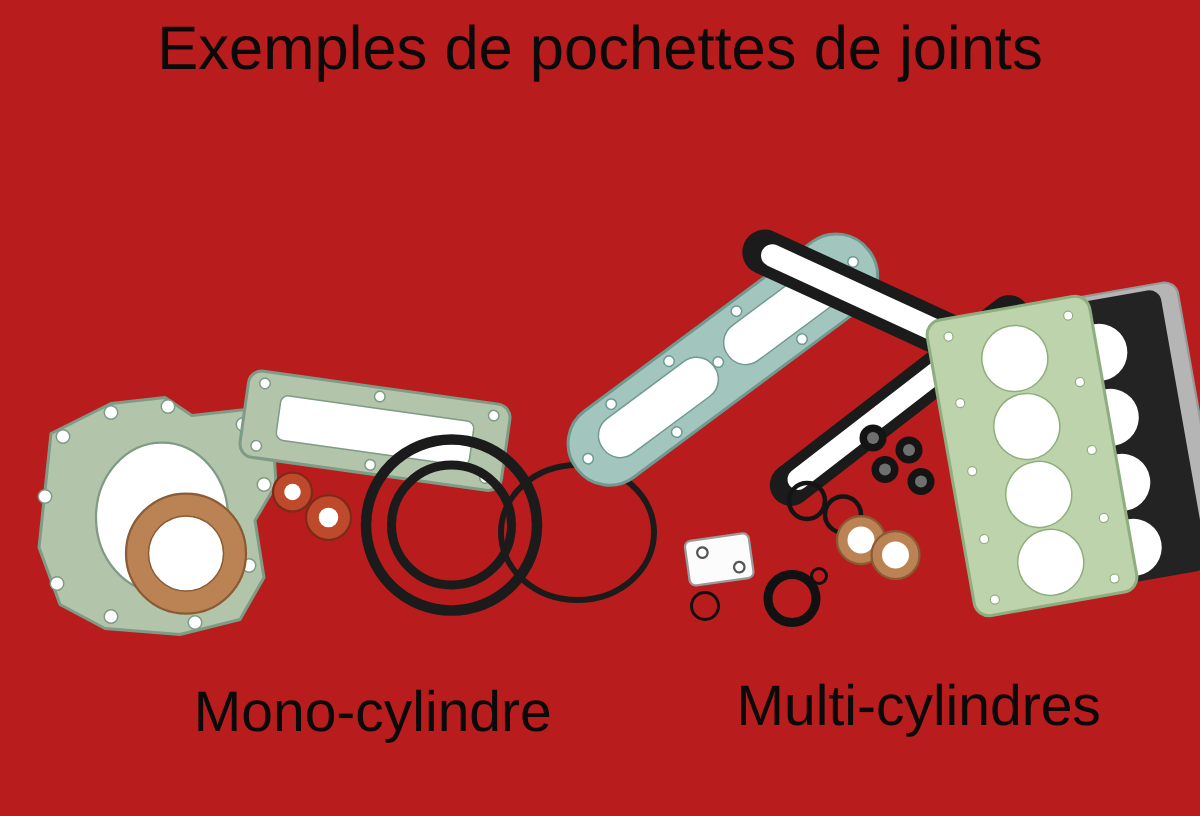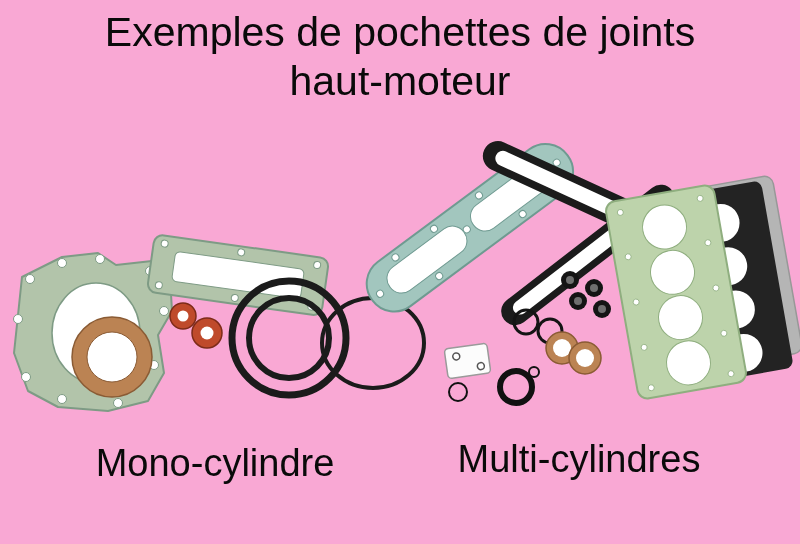--- a/index.html
+++ b/index.html
@@ -1,34 +1,34 @@
 <!DOCTYPE html>
 <html><head>
 <meta charset="utf-8">
 <style>
   html, body { margin: 0; padding: 0; }
   .page {
     position: relative;
     width: 800px;
     height: 544px;
-    background: #f9a8d4;
+    background: #b91c1c;
     overflow: hidden;
     font-family: "Liberation Sans", sans-serif;
     color: #0a0a0a;
   }
   .title {
     position: absolute;
     top: 8px; left: 0; right: 0;
     text-align: center;
     font-size: 41px;
     line-height: 1.2;
     font-weight: 400;
     color: #0a0a0a;
   }
-  figure { margin: 0; }
+  figure { margin: 12px; padding-left: 43px; }
   .fig { position: absolute; }
   .fig-mono { left: 0px; top: 215px; width: 430px; height: 300px; }
   .fig-multi { left: 354px; top: 130px; width: 450px; height: 385px; }
   .fig svg { position: absolute; top: 0; left: 0; }
   figcaption {
     position: absolute;
     left: 0; right: 0;
     text-align: center;
     font-size: 38px;
     font-weight: 400;
@@ -37,21 +37,20 @@
   .fig-mono figcaption { top: 227px; }
   .fig-multi figcaption { top: 308px; }
 </style>
 </head>
 <body>
 
 <div class="page">
 
   <header class="title">
     <div>Exemples de pochettes de joints</div>
-    <div>haut-moteur</div>
   </header>
 
   <figure class="fig fig-mono">
     <svg width="430" height="210" viewBox="0 0 430 210" xmlns="http://www.w3.org/2000/svg">
 
       <g>
         <path fill="#b2c4aa" stroke="#7e9b85" stroke-width="2" stroke-linejoin="round" d="M22 62 L62 42 L98 38 L116 50 L152 46 L170 62 L172 96 L158 120 L164 158 L148 186 L108 196 L58 192 L28 176 L14 138 Z"></path>
         <ellipse cx="96" cy="118" rx="44" ry="50" fill="#ffffff" stroke="#7e9b85" stroke-width="1.5"></ellipse>
         <g fill="#ffffff" stroke="#7e9b85" stroke-width="1">
           <circle cx="30" cy="64" r="4.5"></circle>

